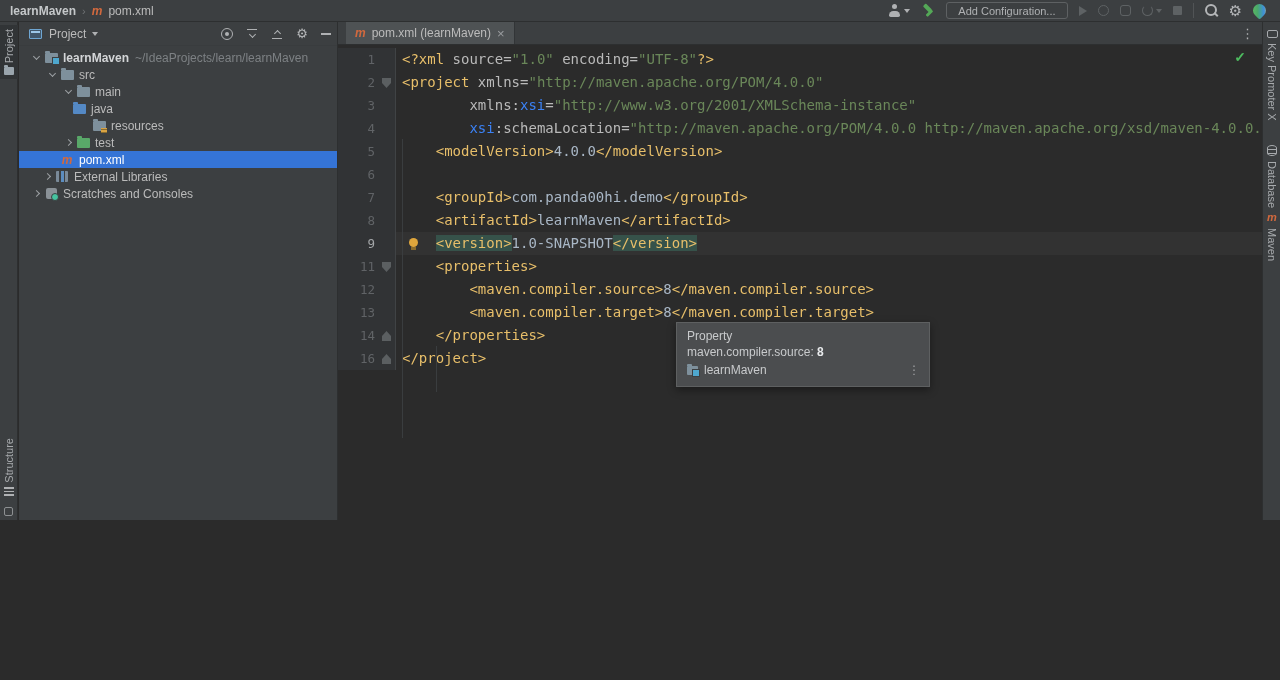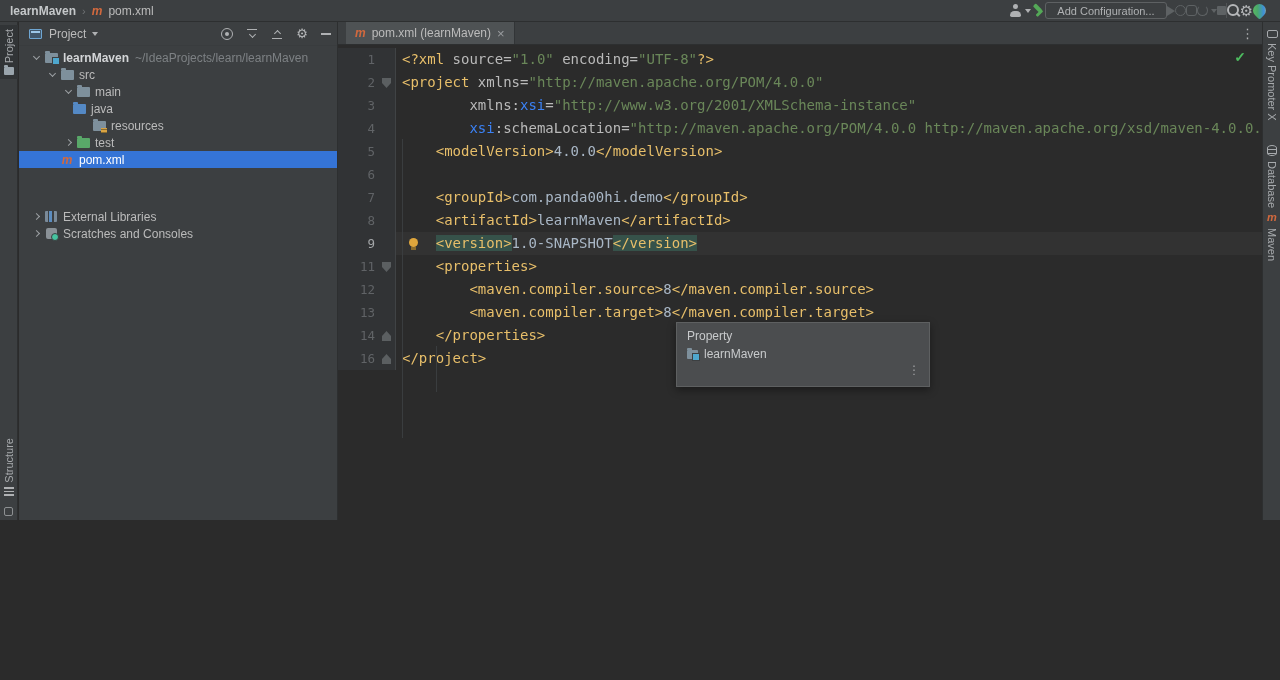--- a/index.html
+++ b/index.html
@@ -8,21 +8,21 @@
          font-family:"Liberation Sans",sans-serif; color:#bbbbbb; overflow:hidden; }
 
   
   .header { position:absolute; left:0; top:0; width:1280px; height:22px;
             background:#3c3f41; border-bottom:1px solid #2d2f30;
             display:flex; align-items:center; padding:0 10px; font-size:12px; }
   .crumbs { display:flex; align-items:center; gap:6px; }
   .crumb-project { font-weight:bold; color:#c5c8ca; }
   .crumb-sep { color:#6f7375; font-size:11px; }
   .mvn { font-style:italic; font-weight:bold; color:#d2693e; font-size:12px; line-height:1; }
-  .toolbar-right { margin-left:auto; display:flex; align-items:center; padding-right:4px; }
+  .toolbar-right { margin-left:auto; display:flex; align-items:center; gap:11px; padding-right:4px; }
 
   .icon-user { position:relative; width:13px; height:13px; }
   .icon-user::before { content:""; position:absolute; top:0; left:4px; width:5px; height:5px; border-radius:50%; background:#afb1b3; }
   .icon-user::after { content:""; position:absolute; bottom:0; left:1px; width:11px; height:6px; border-radius:5px 5px 2px 2px; background:#afb1b3; }
   .caret-down { width:0; height:0; border-left:3.5px solid transparent; border-right:3.5px solid transparent; border-top:4px solid #afb1b3; }
   .caret-down.dis { border-top-color:#5e6264; }
 
   .icon-hammer { position:relative; width:14px; height:14px; }
   .icon-hammer::before { content:""; position:absolute; top:2px; left:2px; width:9px; height:4px; background:#54a857; border-radius:1px; transform:rotate(45deg); }
   .icon-hammer::after { content:""; position:absolute; top:5px; left:7px; width:2.5px; height:8px; background:#54a857; border-radius:1px; transform:rotate(45deg); }
@@ -260,21 +260,21 @@
           </span>
           <span class="tree-label">test</span>
         </div>
         <div class="tree-row selected" style="padding-left: 26px;">
           <span class="tree-chev"></span>
           <span class="tree-icon">
             <span class="mvn">m</span>
           </span>
           <span class="tree-label">pom.xml</span>
         </div>
-        <div class="tree-row" style="padding-left: 10px; margin-top: 40px;">
+        <div class="tree-row" style="padding-left: 21px;">
           <span class="tree-chev">
             <span class="c closed"></span>
           </span>
           <span class="tree-icon">
             <span class="icon-lib"></span>
           </span>
           <span class="tree-label">External Libraries</span>
         </div>
         <div class="tree-row" style="padding-left: 10px;">
           <span class="tree-chev">
@@ -389,20 +389,21 @@
           </div>
         </div>
       <div class="indent-guide" style="left:64px; top:94px; height:299px;"></div>
       <div class="indent-guide" style="left:98px; top:301px; height:46px;"></div>
     </div>
     <span class="editor-check">✓</span>
   </div>
 
   <div class="tooltip">
     <div>Property</div>
+    <div><span>maven.compiler.source: </span><span class="prop-value">8</span></div>
     <div class="tt-module">
       <span class="fi module small"></span>
       <span>learnMaven</span>
     </div>
     <span class="tt-dots">⋮</span>
   </div>
 
   <div class="right-stripe">
     <div class="rs-item" style="top:8px">
       <span class="icon-keyboard"></span>

